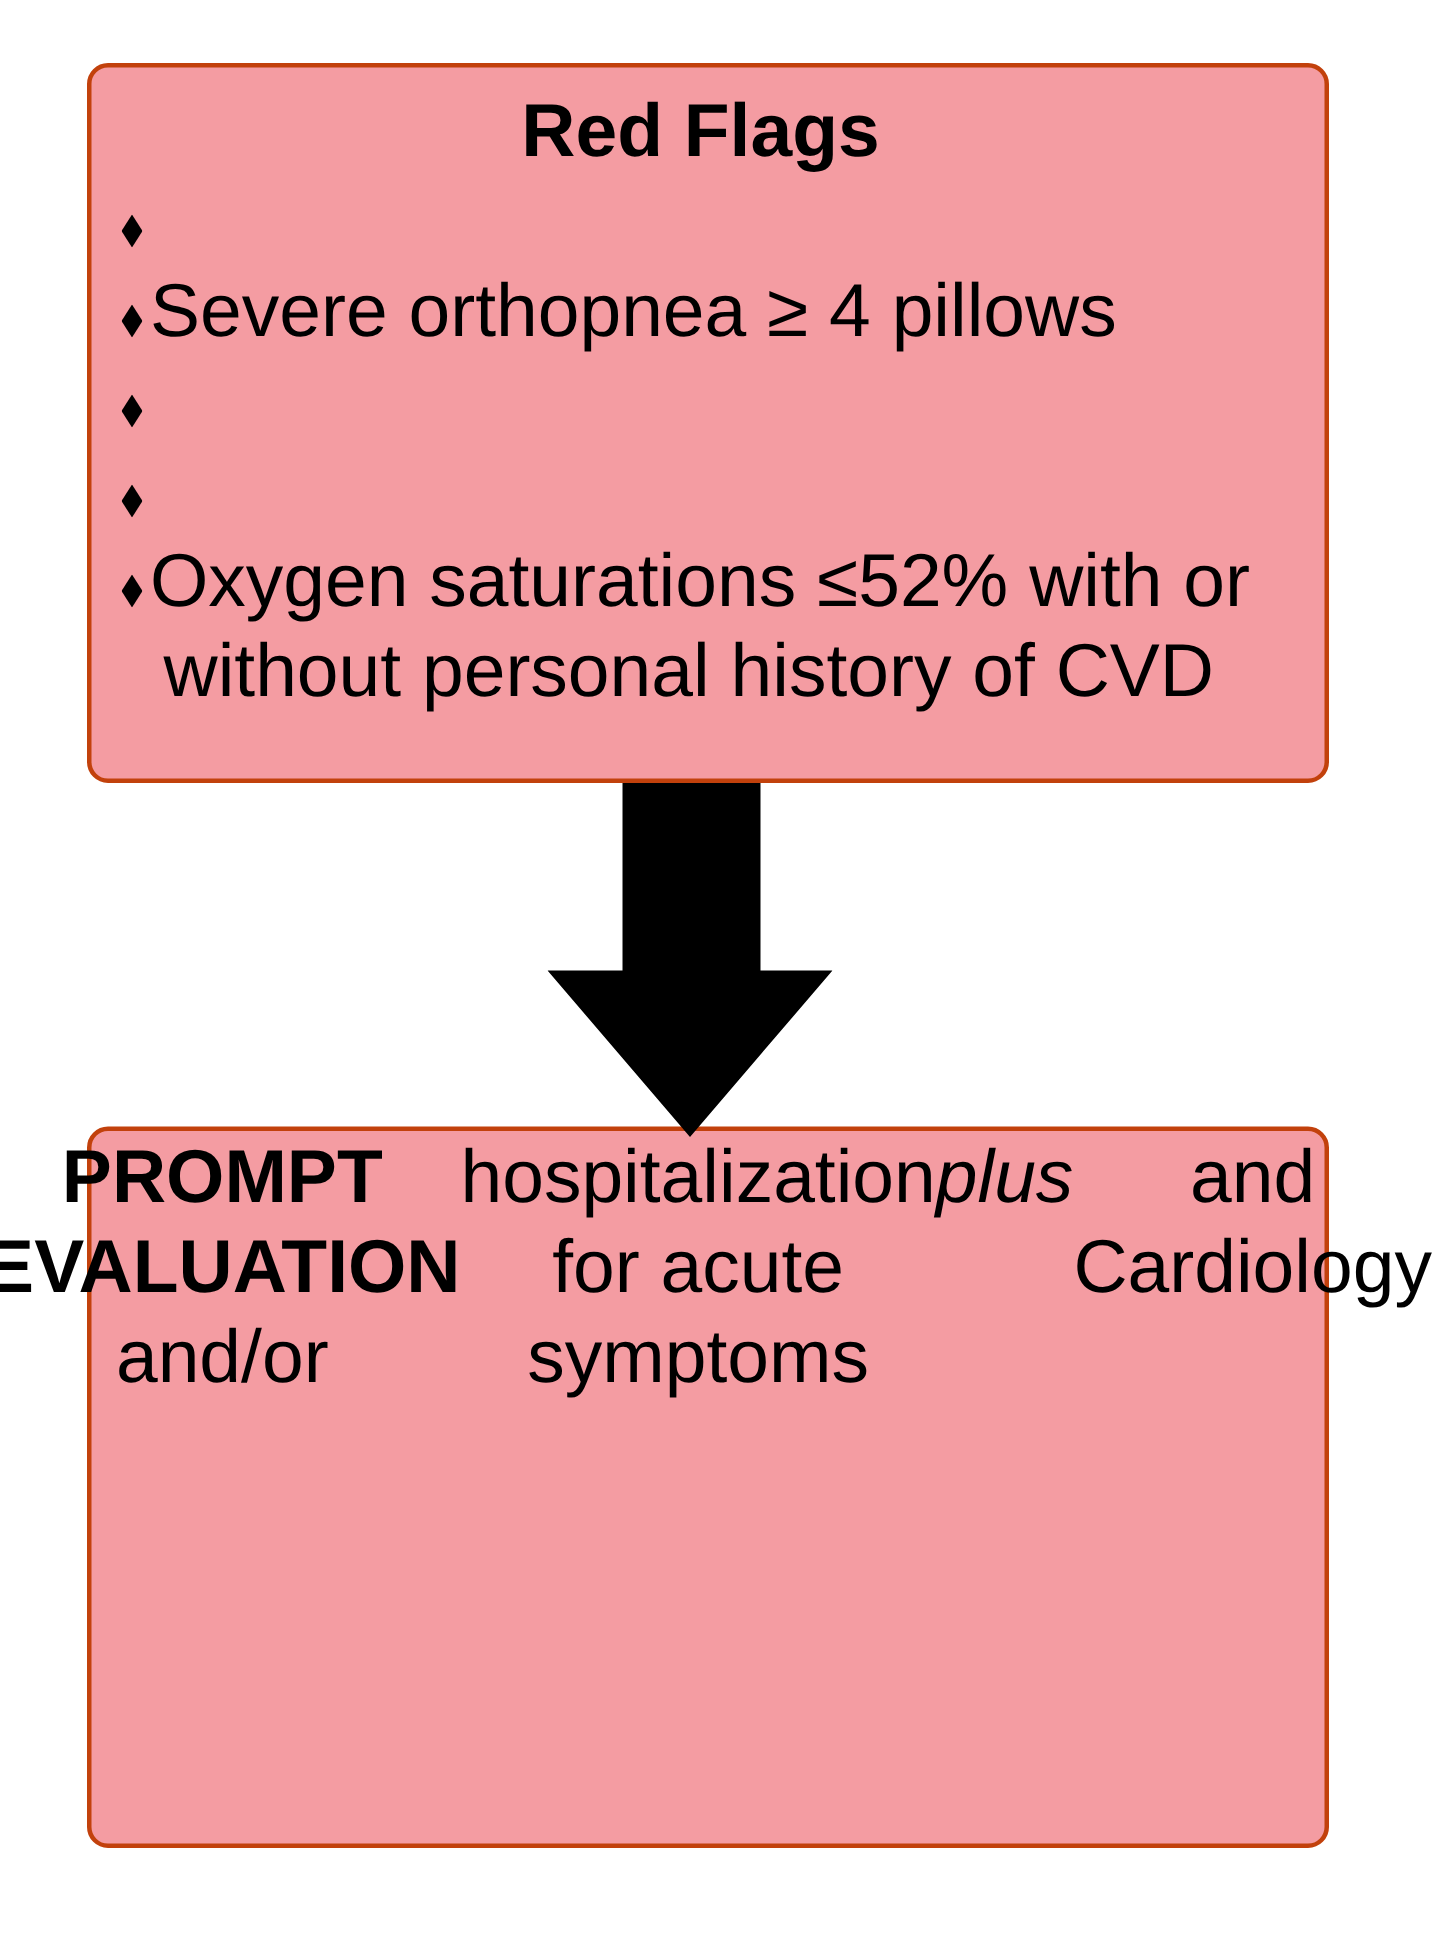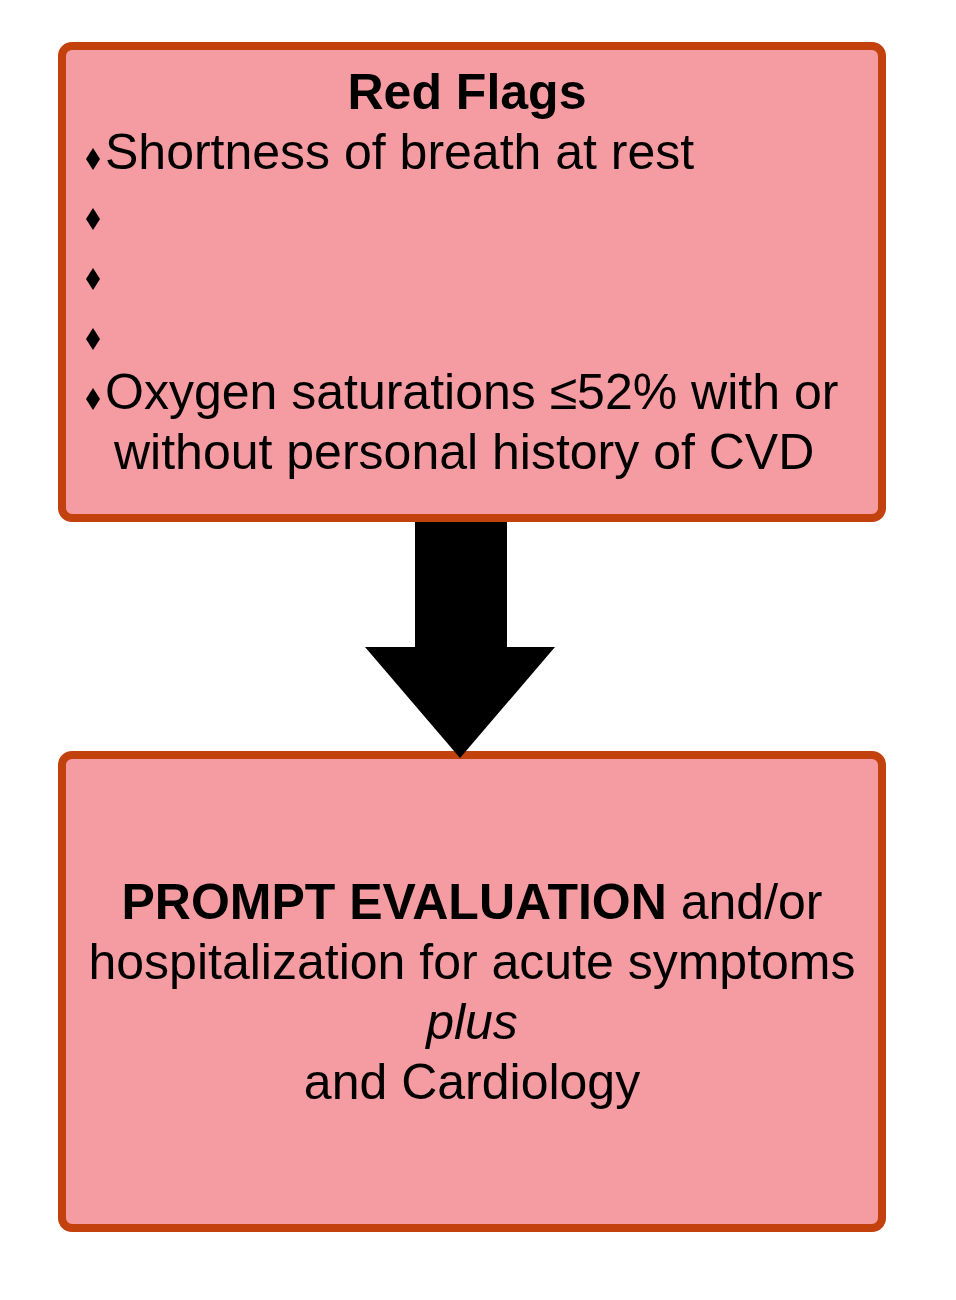--- a/index.html
+++ b/index.html
@@ -17,21 +17,21 @@
     width: 956px;
     height: 1300px;
     background: #ffffff;
   }
   .box {
     position: absolute;
     left: 58px;
     width: 828px;
     box-sizing: border-box;
     background: #F49CA2;
-    border: 8px solid #c2410c;
+    border: 3px solid #c2410c;
     border-radius: 14px;
     font-size: 50px;
     line-height: 60px;
     z-index: 1;
   }
   .top-box {
     top: 42px;
     height: 480px;
     padding: 12px 30px 0 20px;
   }
@@ -65,41 +65,40 @@
     left: 365px;
     top: 522px;
     width: 190px;
     height: 236px;
     z-index: 3;
   }
   .bottom-box {
     top: 751px;
     height: 481px;
     display: flex;
-    flex-direction: column;
     justify-content: center;
     text-align: center;
     padding: 0 12px;
   }
   .action-line {
     margin: 0;
   }
   .seg-bold { font-weight: bold; }
   .seg-italic { font-style: italic; }
 </style>
 </head>
 <body>
 
 <div class="page">
 
   <section class="box top-box">
     <h2 class="box-title">Red Flags</h2>
     <ul class="flag-list">
-      <li class="flag-item"><span class="diamond"></span><span>Shortness of breath at rest</span></li>
       <li class="flag-item"><span class="diamond"></span></li>
+      <li class="flag-item"><span class="diamond"></span><span>Severe orthopnea ≥ 4 pillows</span></li>
       <li class="flag-item"><span class="diamond"></span></li>
       <li class="flag-item"><span class="diamond"></span></li>
       <li class="flag-item"><span class="diamond"></span><span>Oxygen saturations ≤52% with or without personal history of CVD</span></li>
     </ul>
   </section>
 
   <svg class="arrow" viewBox="0 0 190 236" preserveAspectRatio="none" aria-hidden="true">
     <polygon points="50,0 142,0 142,125 190,125 95,236 0,125 50,125" fill="#000000"></polygon>
   </svg>
 

